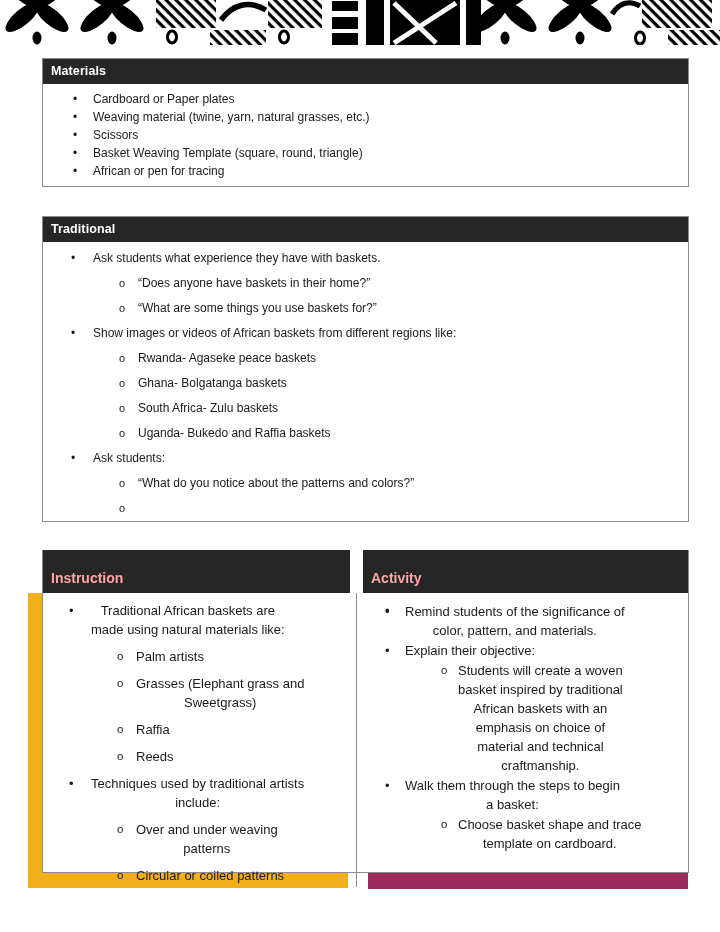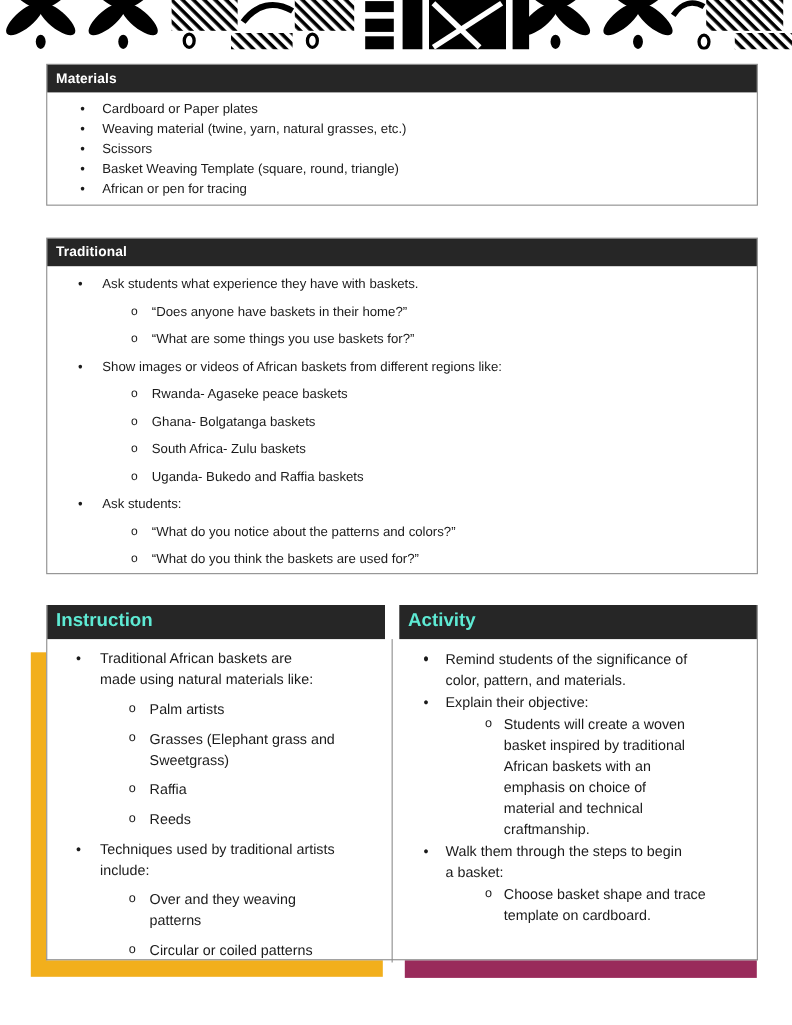--- a/index.html
+++ b/index.html
@@ -17,39 +17,39 @@
          border:1px solid #8c8c8c; z-index:2; }
   .sec-materials { top:58px;  height:129px; }
   .sec-intro     { top:216px; height:306px; }
   .sec-lesson    { top:550px; height:323px; border-top:none; }
 
   .sec-header { background:#262626; color:#fff; font-size:12.5px; font-weight:600;
                 padding:5px 8px 6px 8px; letter-spacing:.1px; }
 
   .li { position:relative; }
   .bullet { position:absolute; top:0; }
-  .txt { display:inline-block; }
+  .txt { display:inline-block;text-align:center; }
 
   
   .mat-list { padding-top:6px; }
   .mat-list .li { padding-left:50px; line-height:18px; font-size:12px; }
   .mat-list .bullet { left:30px; }
 
   
   .intro-list { padding-top:7px; }
   .intro-list .li { line-height:18px; margin-bottom:7px; font-size:12px; }
   .intro-list .li.lv1 { padding-left:50px; }
   .intro-list .lv1 .bullet { left:28px; }
   .intro-list .li.lv2 { padding-left:95px; }
   .intro-list .lv2 .bullet { left:76px; font-size:11px; }
 
   
   .lhead { display:grid; grid-template-columns:314px 1fr; background:#fff; }
-  .lhead .bar { background:#262626; color:#5eead4; font-size:17px; font-weight:600;
-                padding:4px 8px 7px 8px; }
+  .lhead .bar { background:#262626; color:#fca5a5; font-size:14px; font-weight:600;
+                padding:20px 8px 7px 8px; }
   .lhead .bar-left  { margin-right:7px; }
   .lhead .bar-right { margin-left:6px; }
   .lbody { display:grid; grid-template-columns:314px 1fr; height:294px; }
   .lcol  { padding-top:8px; overflow:hidden; }
   .lcol1 { border-right:1px solid #8c8c8c; }
   .lcol .li { line-height:19px; font-size:13px; }
   .lcol .txt { white-space:pre-line; }
   .lcol1 .li { margin-bottom:8px; }
   .lcol1 .li.lv1 { padding-left:48px; padding-right:16px; }
   .lcol1 .lv1 .bullet { left:26px; }
@@ -128,41 +128,41 @@
         <div class="li lv1"><span class="bullet">•</span><span class="txt">Ask students what experience they have with baskets.</span></div>
         <div class="li lv2"><span class="bullet">o</span><span class="txt">“Does anyone have baskets in their home?”</span></div>
         <div class="li lv2"><span class="bullet">o</span><span class="txt">“What are some things you use baskets for?”</span></div>
         <div class="li lv1"><span class="bullet">•</span><span class="txt">Show images or videos of African baskets from different regions like:</span></div>
         <div class="li lv2"><span class="bullet">o</span><span class="txt">Rwanda- Agaseke peace baskets</span></div>
         <div class="li lv2"><span class="bullet">o</span><span class="txt">Ghana- Bolgatanga baskets</span></div>
         <div class="li lv2"><span class="bullet">o</span><span class="txt">South Africa- Zulu baskets</span></div>
         <div class="li lv2"><span class="bullet">o</span><span class="txt">Uganda- Bukedo and Raffia baskets</span></div>
         <div class="li lv1"><span class="bullet">•</span><span class="txt">Ask students:</span></div>
         <div class="li lv2"><span class="bullet">o</span><span class="txt">“What do you notice about the patterns and colors?”</span></div>
-        <div class="li lv2"><span class="bullet">o</span><span class="txt">“What do you think the baskets are used for?”</span></div>
+        <div class="li lv2"><span class="bullet">o</span></div>
       </div>
   </div>
 
   <div class="sec sec-lesson">
     <div class="lhead">
       <div class="bar bar-left">Instruction</div>
       <div class="bar bar-right">Activity</div>
     </div>
     <div class="lbody">
       <div class="lcol lcol1">
           <div class="li lv1"><span class="bullet">•</span><span class="txt">Traditional African baskets are
 made using natural materials like:</span></div>
           <div class="li lv2"><span class="bullet">o</span><span class="txt">Palm artists</span></div>
           <div class="li lv2"><span class="bullet">o</span><span class="txt">Grasses (Elephant grass and
 Sweetgrass)</span></div>
           <div class="li lv2"><span class="bullet">o</span><span class="txt">Raffia</span></div>
           <div class="li lv2"><span class="bullet">o</span><span class="txt">Reeds</span></div>
           <div class="li lv1"><span class="bullet">•</span><span class="txt">Techniques used by traditional artists
 include:</span></div>
-          <div class="li lv2"><span class="bullet">o</span><span class="txt">Over and they weaving
+          <div class="li lv2"><span class="bullet">o</span><span class="txt">Over and under weaving
 patterns</span></div>
           <div class="li lv2"><span class="bullet">o</span><span class="txt">Circular or coiled patterns</span></div>
         </div>
       <div class="lcol lcol2">
           <div class="li lv1"><span class="bullet">•</span></div>
           <div class="li lv1"><span class="bullet">•</span><span class="txt">Remind students of the significance of
 color, pattern, and materials.</span></div>
           <div class="li lv1"><span class="bullet">•</span><span class="txt">Explain their objective:</span></div>
           <div class="li lv2"><span class="bullet">o</span><span class="txt">Students will create a woven
 basket inspired by traditional

